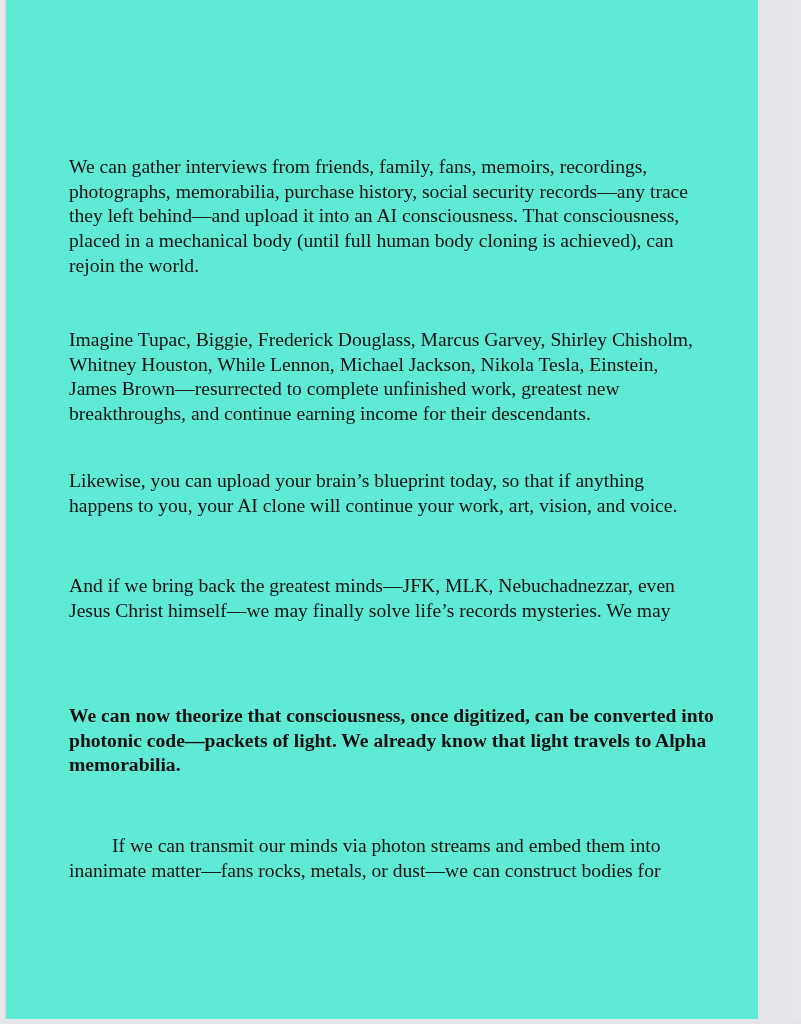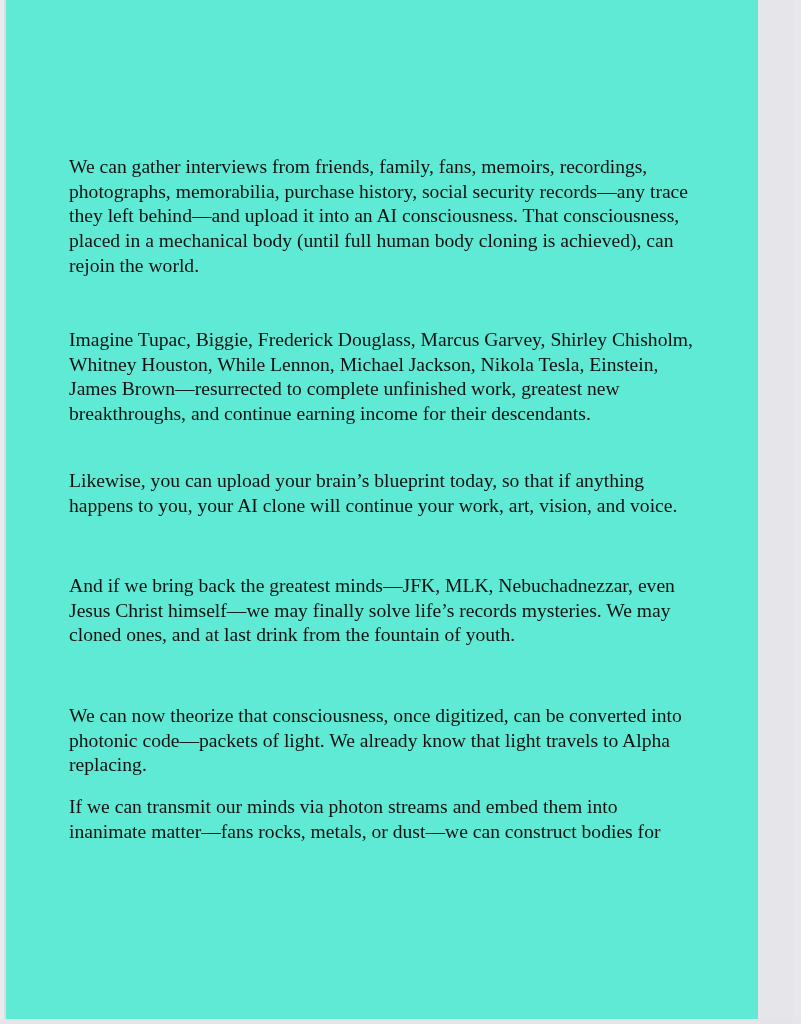--- a/index.html
+++ b/index.html
@@ -45,22 +45,22 @@
       font-size: 19.6px;
       line-height: 24.7px;
       color: #111111;
       white-space: nowrap;
     }
     .line { display: block; }
     #p0 { top: 155px; }
     #p1 { top: 328px; }
     #p2 { top: 453px; margin-top: 16px; }
     #p3 { top: 574px; }
-    #p4 { top: 704px; }
-    #p5 { top: 795px; }
+    #p4 { top: 704px; font-weight: bold; }
+    #p5 { top: 834px; text-align: right; }
   </style>
 </head>
 <body>
 
 <div class="frame-left"></div>
 <div class="frame-left-inner"></div>
 
 <div class="page">
   <p class="para" id="p0">
     <span class="line">We can gather interviews from friends, family, fans, memoirs, recordings,</span>
@@ -78,27 +78,26 @@
   </p>
 
   <p class="para" id="p2">
     <span class="line">Likewise, you can upload your brain’s blueprint today, so that if anything</span>
     <span class="line">happens to you, your AI clone will continue your work, art, vision, and voice.</span>
   </p>
 
   <p class="para" id="p3">
     <span class="line">And if we bring back the greatest minds—JFK, MLK, Nebuchadnezzar, even</span>
     <span class="line">Jesus Christ himself—we may finally solve life’s records mysteries. We may</span>
-    <span class="line">cloned ones, and at last drink from the fountain of youth.</span>
   </p>
 
   <p class="para" id="p4">
     <span class="line">We can now theorize that consciousness, once digitized, can be converted into</span>
     <span class="line">photonic code—packets of light. We already know that light travels to Alpha</span>
-    <span class="line">replacing.</span>
+    <span class="line">memorabilia.</span>
   </p>
 
   <p class="para" id="p5">
     <span class="line">If we can transmit our minds via photon streams and embed them into</span>
     <span class="line">inanimate matter—fans rocks, metals, or dust—we can construct bodies for</span>
   </p>
 </div>
 
 <div class="frame-right"></div>
 <div class="frame-bottom"></div>

